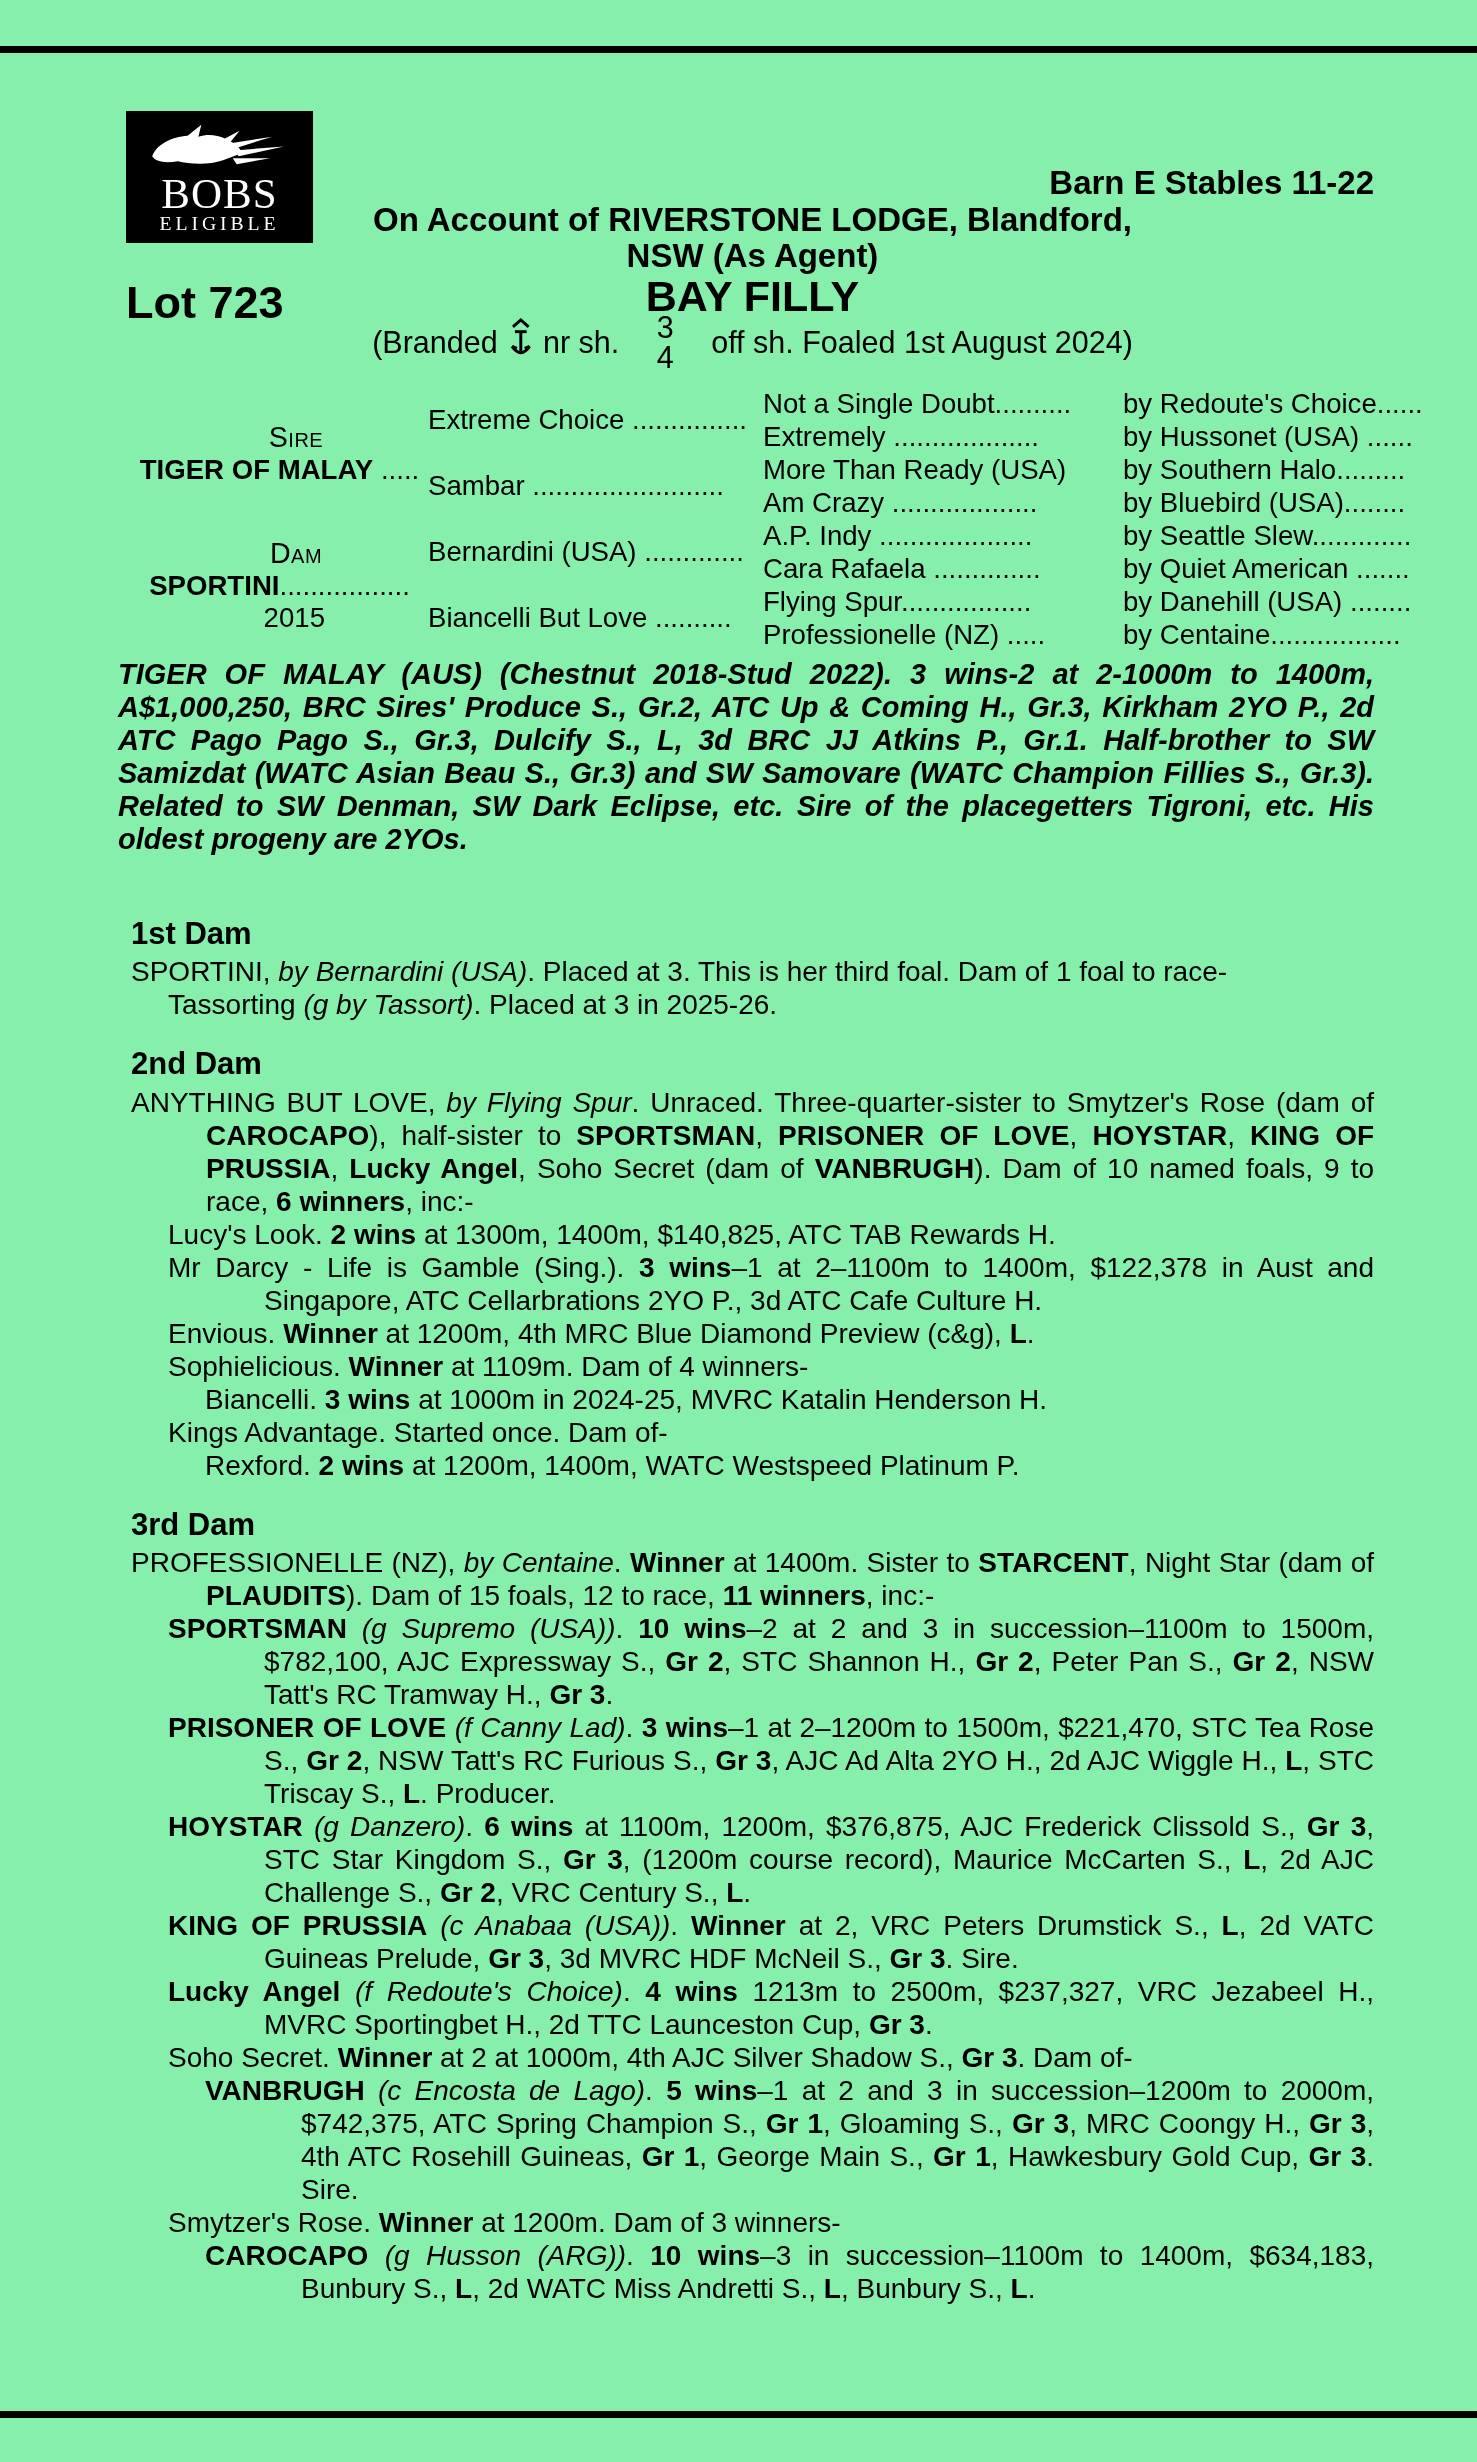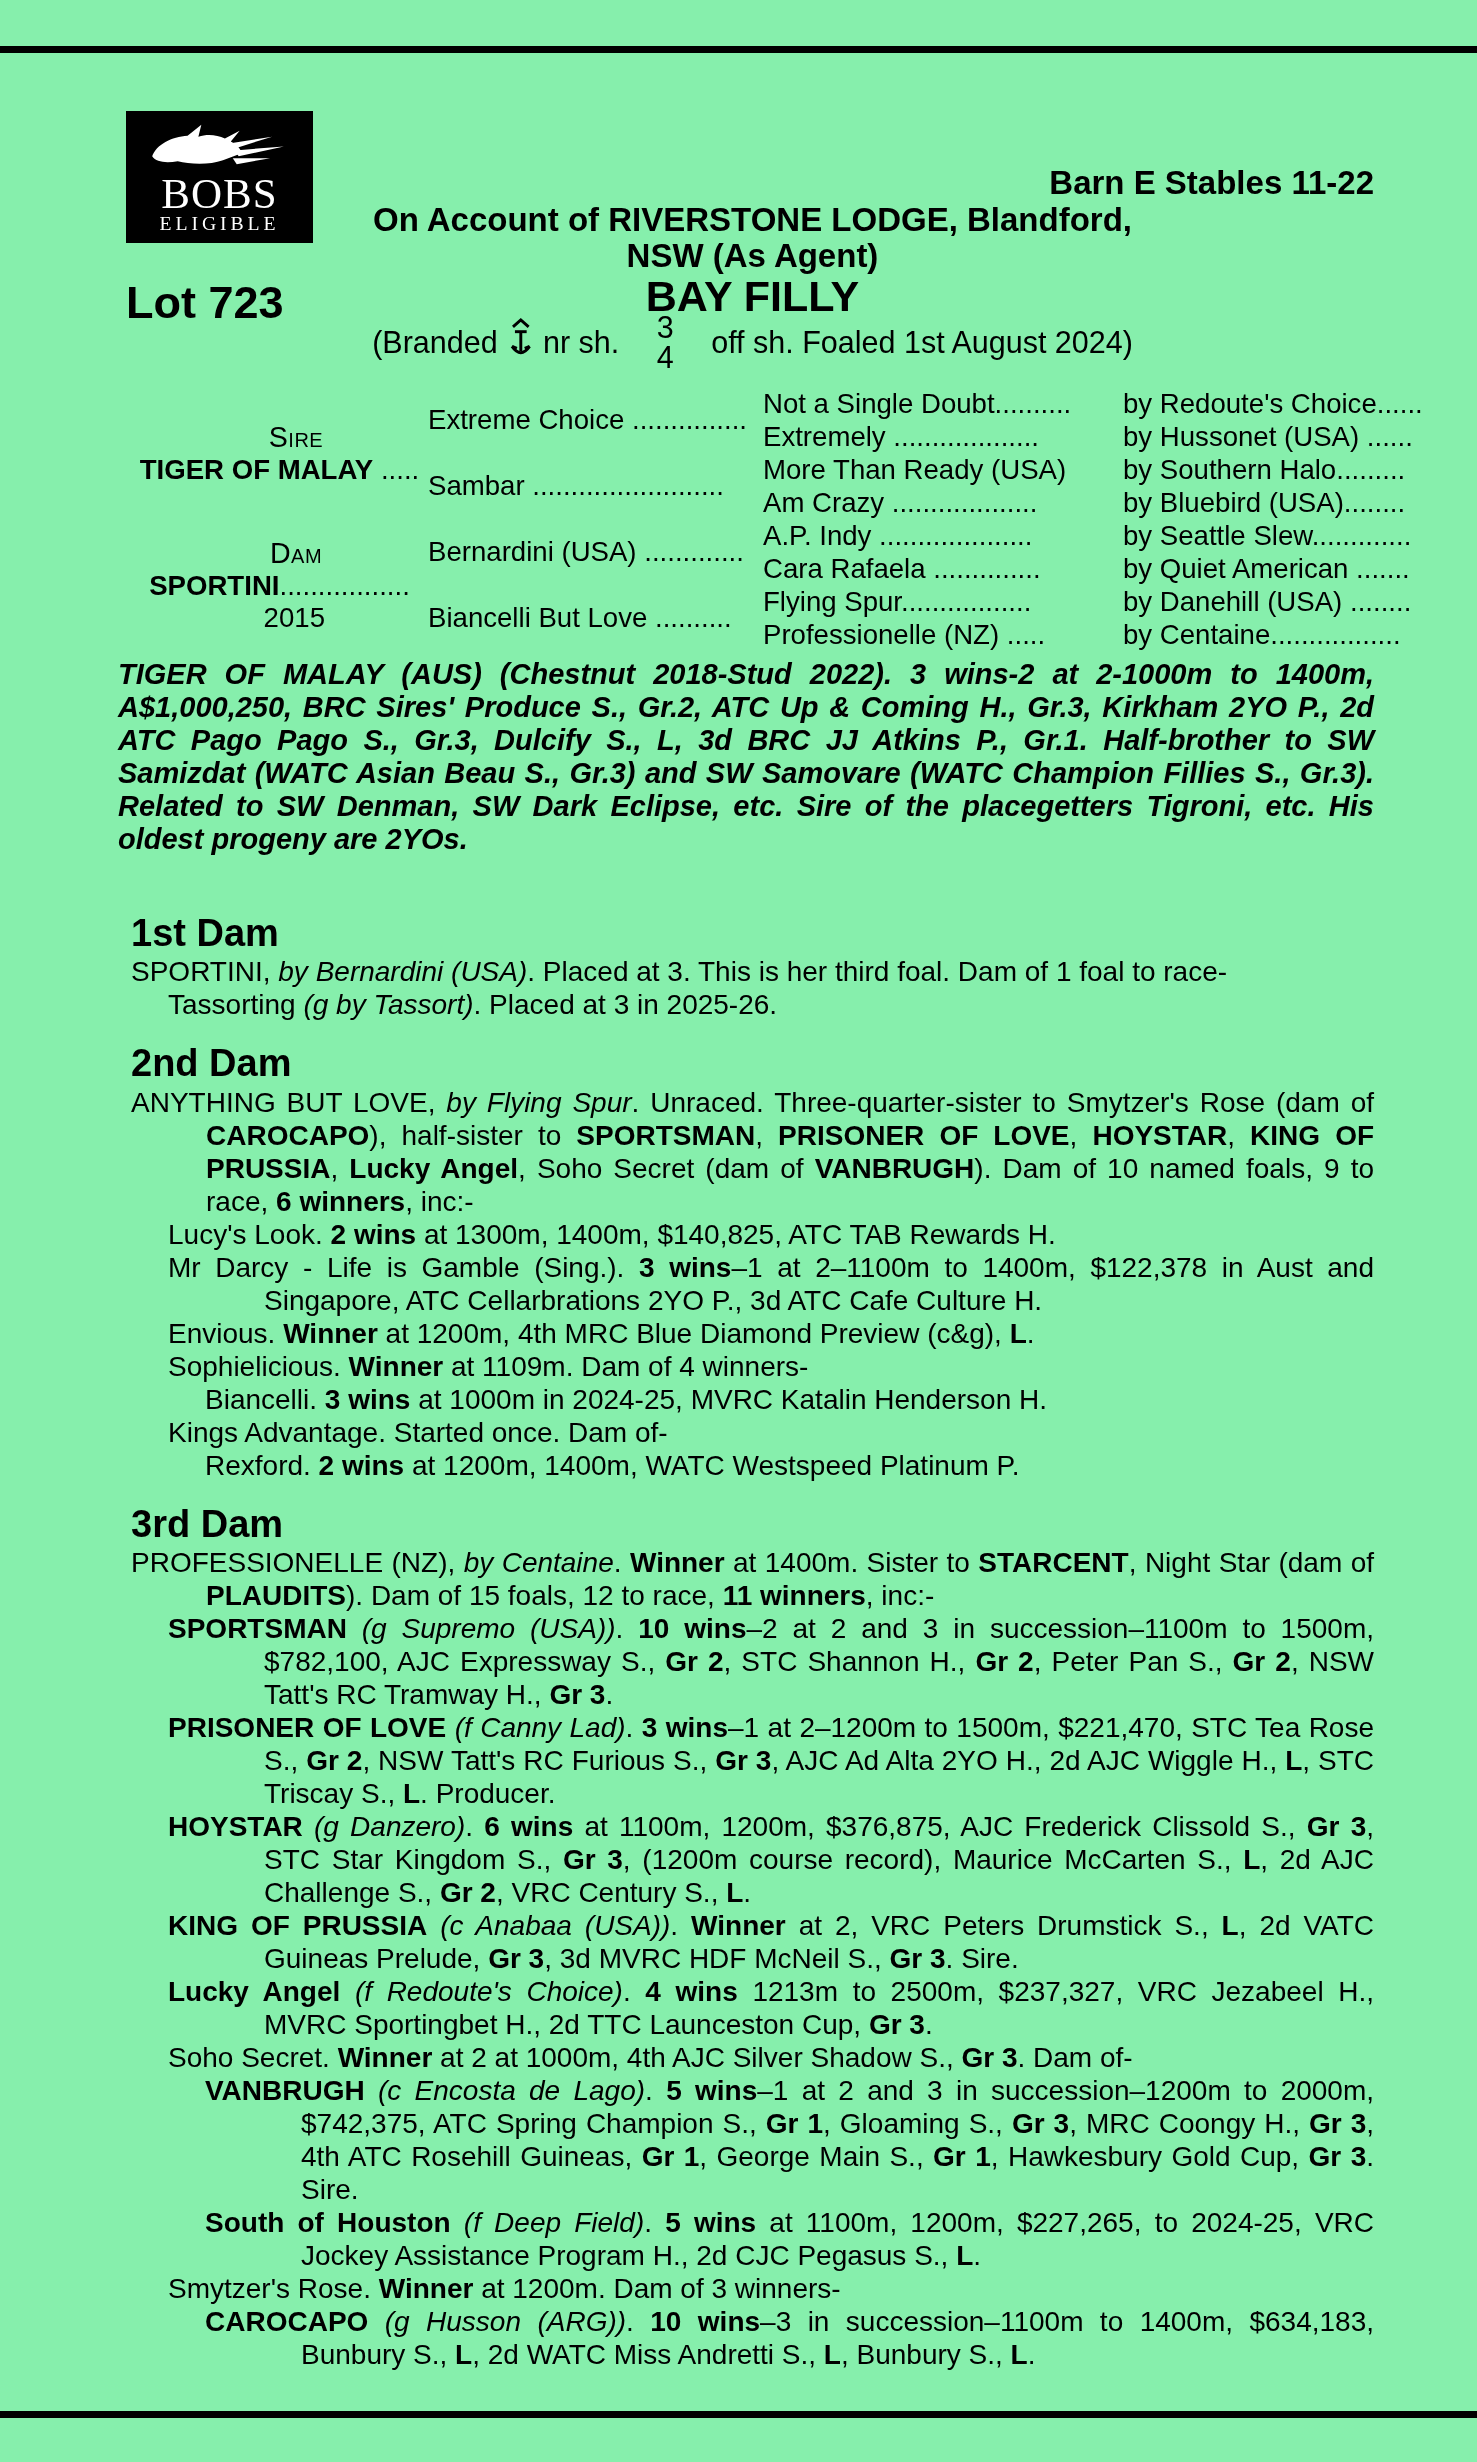--- a/index.html
+++ b/index.html
@@ -53,21 +53,21 @@
 
   
   .sire-blurb{
     position:absolute;left:118px;top:658px;width:1256px;
     font-size:29px;line-height:33px;font-weight:bold;font-style:italic;
     text-align:justify;
   }
 
   
   .sections{position:absolute;left:131px;top:891px;width:1243px;font-size:28px;line-height:33px;}
-  .section-heading{font-size:38px;font-weight:bold;margin:25.6px 0 5.9px 0;}
+  .section-heading{font-size:31px;font-weight:bold;margin:25.6px 0 5.9px 0;}
   .sections .para{margin:0;text-align:justify;}
   .l0{padding-left:75px;text-indent:-75px;}
   .l1{padding-left:133px;text-indent:-96px;}
   .l2{padding-left:170px;text-indent:-96px;}
   .rb{font-weight:bold;font-style:normal;}
   .ri{font-style:italic;font-weight:normal;}
 </style>
 </head>
 <body>
 
@@ -167,18 +167,17 @@
       <p class="para l2"><span>Rexford. </span><span class="rb">2 wins</span><span> at 1200m, 1400m, WATC Westspeed Platinum P.</span></p>
       <div class="section-heading">3rd Dam</div>
       <p class="para l0"><span>PROFESSIONELLE (NZ), </span><span class="ri">by Centaine</span><span>. </span><span class="rb">Winner</span><span> at 1400m. Sister to </span><span class="rb">STARCENT</span><span>, Night Star (dam of </span><span class="rb">PLAUDITS</span><span>). Dam of 15 foals, 12 to race, </span><span class="rb">11 winners</span><span>, inc:-</span></p>
       <p class="para l1"><span class="rb">SPORTSMAN</span><span> </span><span class="ri">(g Supremo (USA))</span><span>. </span><span class="rb">10 wins</span><span>–2 at 2 and 3 in succession–1100m to 1500m, $782,100, AJC Expressway S., </span><span class="rb">Gr 2</span><span>, STC Shannon H., </span><span class="rb">Gr 2</span><span>, Peter Pan S., </span><span class="rb">Gr 2</span><span>, NSW Tatt's RC Tramway H., </span><span class="rb">Gr 3</span><span>.</span></p>
       <p class="para l1"><span class="rb">PRISONER OF LOVE</span><span> </span><span class="ri">(f Canny Lad)</span><span>. </span><span class="rb">3 wins</span><span>–1 at 2–1200m to 1500m, $221,470, STC Tea Rose S., </span><span class="rb">Gr 2</span><span>, NSW Tatt's RC Furious S., </span><span class="rb">Gr 3</span><span>, AJC Ad Alta 2YO H., 2d AJC Wiggle H., </span><span class="rb">L</span><span>, STC Triscay S., </span><span class="rb">L</span><span>. Producer.</span></p>
       <p class="para l1"><span class="rb">HOYSTAR</span><span> </span><span class="ri">(g Danzero)</span><span>. </span><span class="rb">6 wins</span><span> at 1100m, 1200m, $376,875, AJC Frederick Clissold S., </span><span class="rb">Gr 3</span><span>, STC Star Kingdom S., </span><span class="rb">Gr 3</span><span>, (1200m course record), Maurice McCarten S., </span><span class="rb">L</span><span>, 2d AJC Challenge S., </span><span class="rb">Gr 2</span><span>, VRC Century S., </span><span class="rb">L</span><span>.</span></p>
       <p class="para l1"><span class="rb">KING OF PRUSSIA</span><span> </span><span class="ri">(c Anabaa (USA))</span><span>. </span><span class="rb">Winner</span><span> at 2, VRC Peters Drumstick S., </span><span class="rb">L</span><span>, 2d VATC Guineas Prelude, </span><span class="rb">Gr 3</span><span>, 3d MVRC HDF McNeil S., </span><span class="rb">Gr 3</span><span>. Sire.</span></p>
       <p class="para l1"><span class="rb">Lucky Angel</span><span> </span><span class="ri">(f Redoute's Choice)</span><span>. </span><span class="rb">4 wins</span><span> 1213m to 2500m, $237,327, VRC Jezabeel H., MVRC Sportingbet H., 2d TTC Launceston Cup, </span><span class="rb">Gr 3</span><span>.</span></p>
       <p class="para l1"><span>Soho Secret. </span><span class="rb">Winner</span><span> at 2 at 1000m, 4th AJC Silver Shadow S., </span><span class="rb">Gr 3</span><span>. Dam of-</span></p>
       <p class="para l2"><span class="rb">VANBRUGH</span><span> </span><span class="ri">(c Encosta de Lago)</span><span>. </span><span class="rb">5 wins</span><span>–1 at 2 and 3 in succession–1200m to 2000m, $742,375, ATC Spring Champion S., </span><span class="rb">Gr 1</span><span>, Gloaming S., </span><span class="rb">Gr 3</span><span>, MRC Coongy H., </span><span class="rb">Gr 3</span><span>, 4th ATC Rosehill Guineas, </span><span class="rb">Gr 1</span><span>, George Main S., </span><span class="rb">Gr 1</span><span>, Hawkesbury Gold Cup, </span><span class="rb">Gr 3</span><span>. Sire.</span></p>
-      <p class="para l2"><span class="rb">South of Houston</span><span> </span><span class="ri">(f Deep Field)</span><span>. </span><span class="rb">5 wins</span><span> at 1100m, 1200m, $227,265, to 2024-25, VRC Jockey Assistance Program H., 2d CJC Pegasus S., </span><span class="rb">L</span><span>.</span></p>
       <p class="para l1"><span>Smytzer's Rose. </span><span class="rb">Winner</span><span> at 1200m. Dam of 3 winners-</span></p>
       <p class="para l2"><span class="rb">CAROCAPO</span><span> </span><span class="ri">(g Husson (ARG))</span><span>. </span><span class="rb">10 wins</span><span>–3 in succession–1100m to 1400m, $634,183, Bunbury S., </span><span class="rb">L</span><span>, 2d WATC Miss Andretti S., </span><span class="rb">L</span><span>, Bunbury S., </span><span class="rb">L</span><span>.</span></p>
     </div>
 </div>
 
 
 </body></html>

